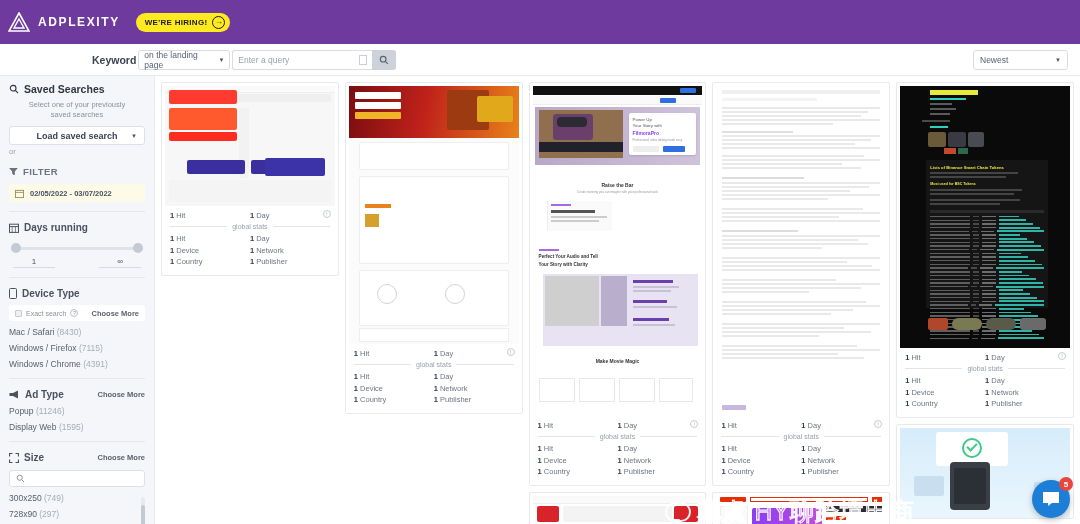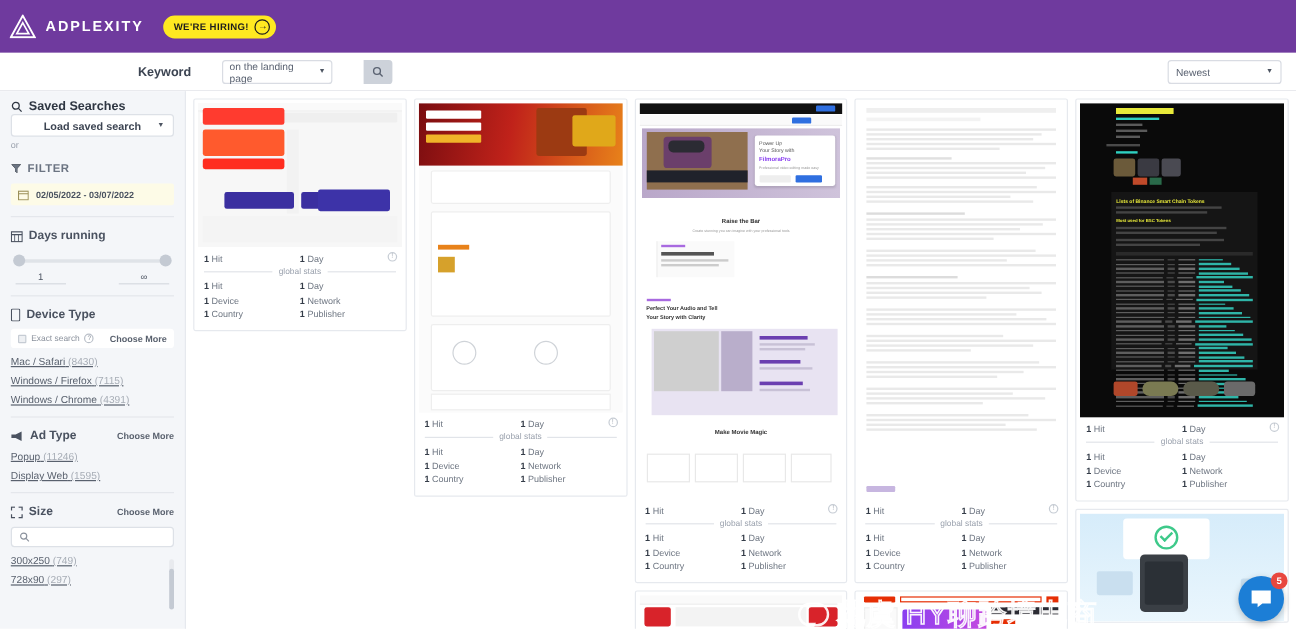--- a/index.html
+++ b/index.html
@@ -35,21 +35,21 @@
     color: #fff; font-size: 8.5px; font-weight: 700; letter-spacing: .4px;
     padding: 5px 8px; border-radius: 3px; white-space: nowrap; cursor: pointer;
   }
   .topnav-item.active { background: #5b2d85; }
   .gear { margin-left: 8px; color: #e3d5f0; font-size: 13px; line-height: 1; cursor: pointer; }
   
   .searchbar {
     height: 32px; background: #fff; border-bottom: 1px solid #e9eaee;
     display: flex; align-items: center; padding: 0 12px 0 0;
   }
-  .search-left { display: flex; align-items: center; gap: 26px; margin-left: 115px; }
+  .search-left { display: flex; align-items: center; gap: 2px; margin-left: 92px; }
   .kw-label { font-size: 10.5px; font-weight: 700; color: #3c4452; }
   .kw-select {
     width: 92px; height: 20px; border: 1px solid #d9dce3; border-radius: 3px;
     background: #fff; display: flex; align-items: center; justify-content: space-between;
     padding: 0 5px; font-size: 8.5px; color: #5a6271; cursor: pointer;
   }
   .caret { font-size: 6px; color: #4d5562; }
   .query-wrap { display: flex; align-items: center; }
   .query-input {
     width: 140px; height: 20px; border: 1px solid #d9dce3; border-right: none;
@@ -126,21 +126,21 @@
     margin-top: 6px; background: #fff; border-radius: 3px; height: 16px;
     display: flex; align-items: center; padding: 0 6px; gap: 4px;
   }
   .cbx { width: 7px; height: 7px; border: 1px solid #c6ccd4; border-radius: 1px; background: #eef0f3; }
   .exact-label { font-size: 7px; color: #8b929d; }
   .qmark {
     width: 8px; height: 8px; border-radius: 50%; border: 1px solid #b9bfc8;
     font-size: 5.5px; color: #8b929d; display: flex; align-items: center; justify-content: center;
   }
   .facet {
-    font-size: 8.5px; color: #5c6personally; text-decoration: underline; }
+    font-size: 8.5px; color: #5c6personally; }
   .facet { font-size: 8.5px; color: #5a6personally; }
   .facet { font-size: 8.5px; color: #59616e; margin-top: 6px; cursor: pointer; }
   .facet .cnt { color: #a7adb6; }
   .size-search {
     margin-top: 7px; height: 17px; border: 1px solid #dde1e7; border-radius: 3px;
     background: #fff; display: flex; align-items: center; padding: 0 6px;
   }
   .size-list { position: relative; padding-right: 8px; }
   .size-scroll {
     position: absolute; right: 0; top: 4px; bottom: 0; width: 4px; background: #e8eaee; border-radius: 2px;
@@ -225,20 +225,24 @@
 </div>
 
 <div class="searchbar">
   <div class="search-left">
     <span class="kw-label">Keyword</span>
     <div class="kw-select">
       <span>on the landing page</span>
       <span class="caret">▼</span>
     </div>
     <div class="query-wrap">
+      <div class="query-input">
+        <span class="query-ph">Enter a query</span>
+        <span class="query-icon"></span>
+      </div>
       <div class="search-btn">
         <svg width="10" height="10" viewBox="0 0 12 12">
           <circle cx="5" cy="5" r="3.4" fill="none" stroke="#5a6271" stroke-width="1.4"></circle>
           <line x1="7.6" y1="7.6" x2="10.6" y2="10.6" stroke="#5a6271" stroke-width="1.4"></line>
         </svg>
       </div>
     </div>
   </div>
   <div class="sort-select">
     <span>Newest</span>
@@ -249,20 +253,21 @@
 <div class="body-wrap">
 
   <div class="sidebar">
     <div class="sb-head">
       <svg width="10" height="10" viewBox="0 0 12 12">
         <circle cx="5" cy="5" r="3.4" fill="none" stroke="#2e3642" stroke-width="1.3"></circle>
         <line x1="7.6" y1="7.6" x2="10.8" y2="10.8" stroke="#2e3642" stroke-width="1.3"></line>
       </svg>
       <span class="sb-head-title">Saved Searches</span>
     </div>
+    <div class="sb-sub">Select one of your previously saved searches</div>
     <div class="sb-btn-outline">
       <span>Load saved search</span>
       <span class="caret">▼</span>
     </div>
     <div class="sb-or">or</div>
 
     <div class="sb-section-head">
       <svg width="9" height="9" viewBox="0 0 10 10">
         <polygon points="0.5,1 9.5,1 6,5 6,9 4,7.6 4,5" fill="#5b6personally"></polygon>
         <polygon points="0.5,1 9.5,1 6,5 6,9 4,7.6 4,5" fill="#6b7482"></polygon>

